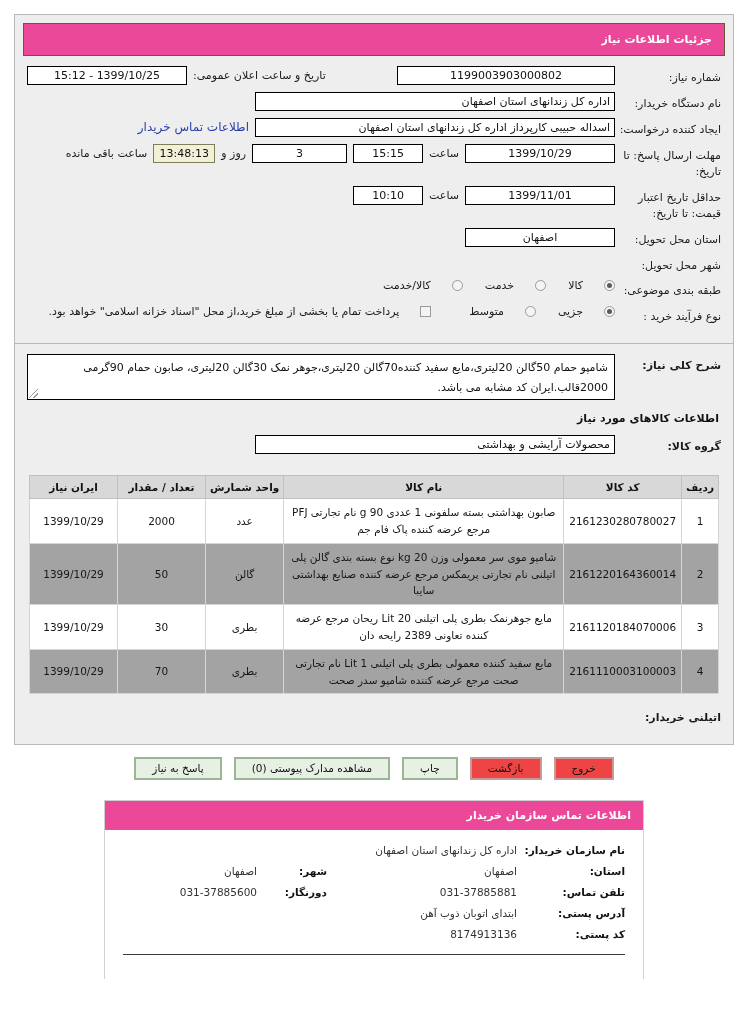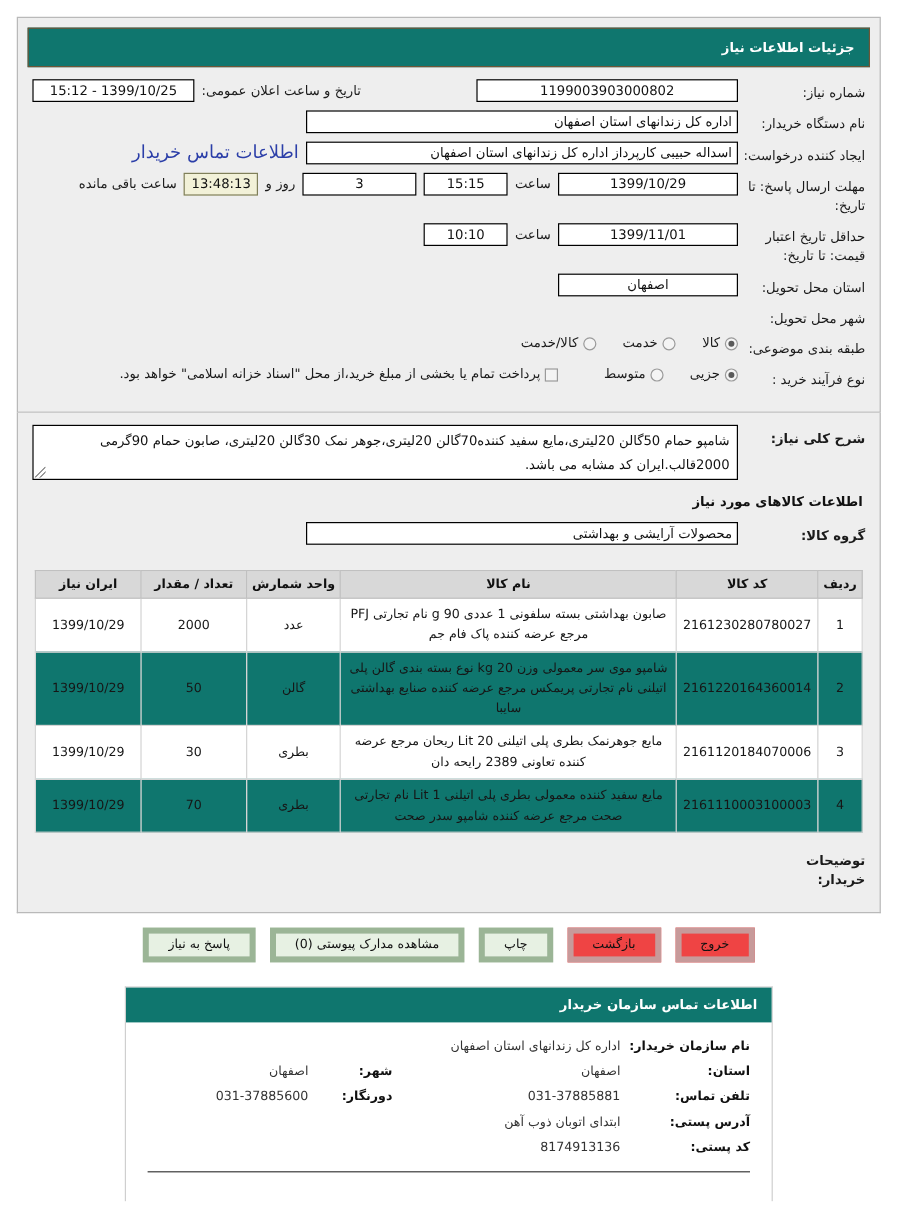--- a/index.html
+++ b/index.html
@@ -35,21 +35,21 @@
   
   .panel {
     border: 1px solid #b9b9b9;
     background: #eeeeee;
     position: relative;
     z-index: 1;
   }
   .panel + .panel { border-top: none; }
 
   .title-bar {
-    background: #0f766e;
+    background: #ec4899;
     border: 1px solid #6e5637;
     color: #ffffff;
     font-size: 11px;
     font-weight: bold;
     padding: 9px 12px 9px 12px;
     text-align: right;
     margin: 8px 8px 0 8px;
   }
 
   .body-area { padding: 10px 12px 12px 12px; }
@@ -94,47 +94,47 @@
     overflow: hidden;
     white-space: nowrap;
   }
   .txtbox.rightalign { text-align: right; }
   .w-big   { width: 218px; }
   .w-wide  { width: 360px; }
   .w-med   { width: 150px; }
   .w-time  { width: 70px; }
   .w-days  { width: 95px; }
   .w-prov  { width: 150px; }
-  .w-dt    { width: 135px; }
+  .w-dt    { width: 160px; }
 
   .timer {
     border: 1px solid #7f7f5a;
     background: #f2f1d8;
     height: 19px;
     line-height: 17px;
     font-size: 11px;
     padding: 0 5px;
     text-align: center;
     min-width: 62px;
     color: #111;
   }
   .inline-note { font-size: 11px; color: #1b1b1b; white-space: nowrap; }
   .link {
     color: #2b3ea8;
-    font-size: 15px;
+    font-size: 12px;
     text-decoration: none;
     white-space: nowrap;
     cursor: pointer;
   }
 
   
   .opt {
     display: inline-flex;
-    align-items: flex-end;
-    gap: 4px;
+    align-items: center;
+    gap: 21px;
     font-size: 11px;
     white-space: nowrap;
   }
   .radio {
     width: 11px; height: 11px;
     border: 1px solid #9a9a9a;
     border-radius: 50%;
     background: #f4f4f4;
     display: inline-block;
     position: relative;
@@ -211,42 +211,42 @@
   }
   table.goods td {
     border: 1px solid #d5d5d5;
     padding: 5px 5px;
     text-align: center;
     color: #161616;
     vertical-align: middle;
     line-height: 1.6;
   }
   table.goods tr.odd td { background: #ffffff; }
-  table.goods tr.even td { background: #0f766e; }
+  table.goods tr.even td { background: #a3a3a3; }
   td.name { text-align: center; }
   .c-row  { width: 30px; }
   .c-code { width: 110px; }
   .c-name { width: auto; }
   .c-unit { width: 72px; }
   .c-qty  { width: 88px; }
   .c-date { width: 88px; }
 
   
   .btnbar {
     display: flex;
     flex-direction: row;
     justify-content: center;
     align-items: center;
     gap: 12px;
     padding: 12px 0 14px 0;
     position: relative;
     z-index: 1;
   }
   .btn {
-    border: 5px solid #1d4ed8;
+    border: 2px solid #1d4ed8;
     font-size: 10.5px;
     padding: 3px 16px;
     min-height: 18px;
     line-height: 13px;
     cursor: pointer;
     color: #111;
     white-space: nowrap;
     font-family: "DejaVu Sans", "Liberation Sans", sans-serif;
   }
   .btn.green { background: #e7f1e3; border-color: #9bb596; }
@@ -493,21 +493,21 @@
             <td class="c-unit">بطری</td>
             <td class="c-qty">70</td>
             <td class="c-date">1399/10/29</td>
           </tr>
         </tbody>
       </table>
     </div>
 
     <div class="body-area" style="padding-top:8px;">
       <div class="frow">
-        <div class="lbl lbl-bold">توضیحات خریدار:</div>
+        <div class="lbl lbl-bold">اتیلنی خریدار:</div>
       </div>
     </div>
   </div>
 
   <div class="btnbar">
     <button class="btn pink">خروج</button>
     <button class="btn pink">بازگشت</button>
     <button class="btn green">چاپ</button>
     <button class="btn green">مشاهده مدارک پیوستی (0)</button>
     <button class="btn green">پاسخ به نیاز</button>

